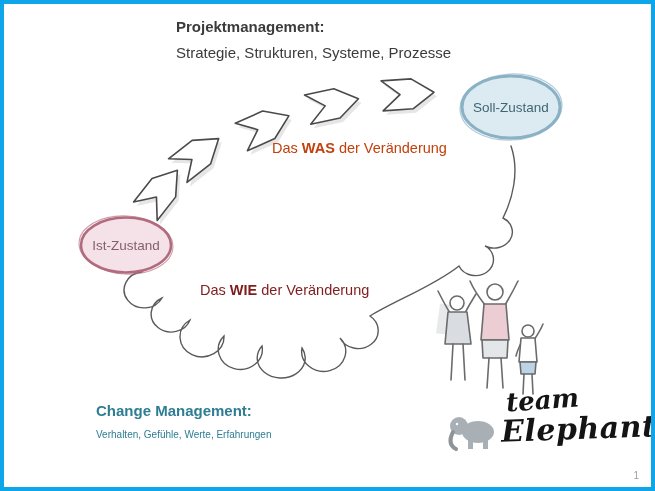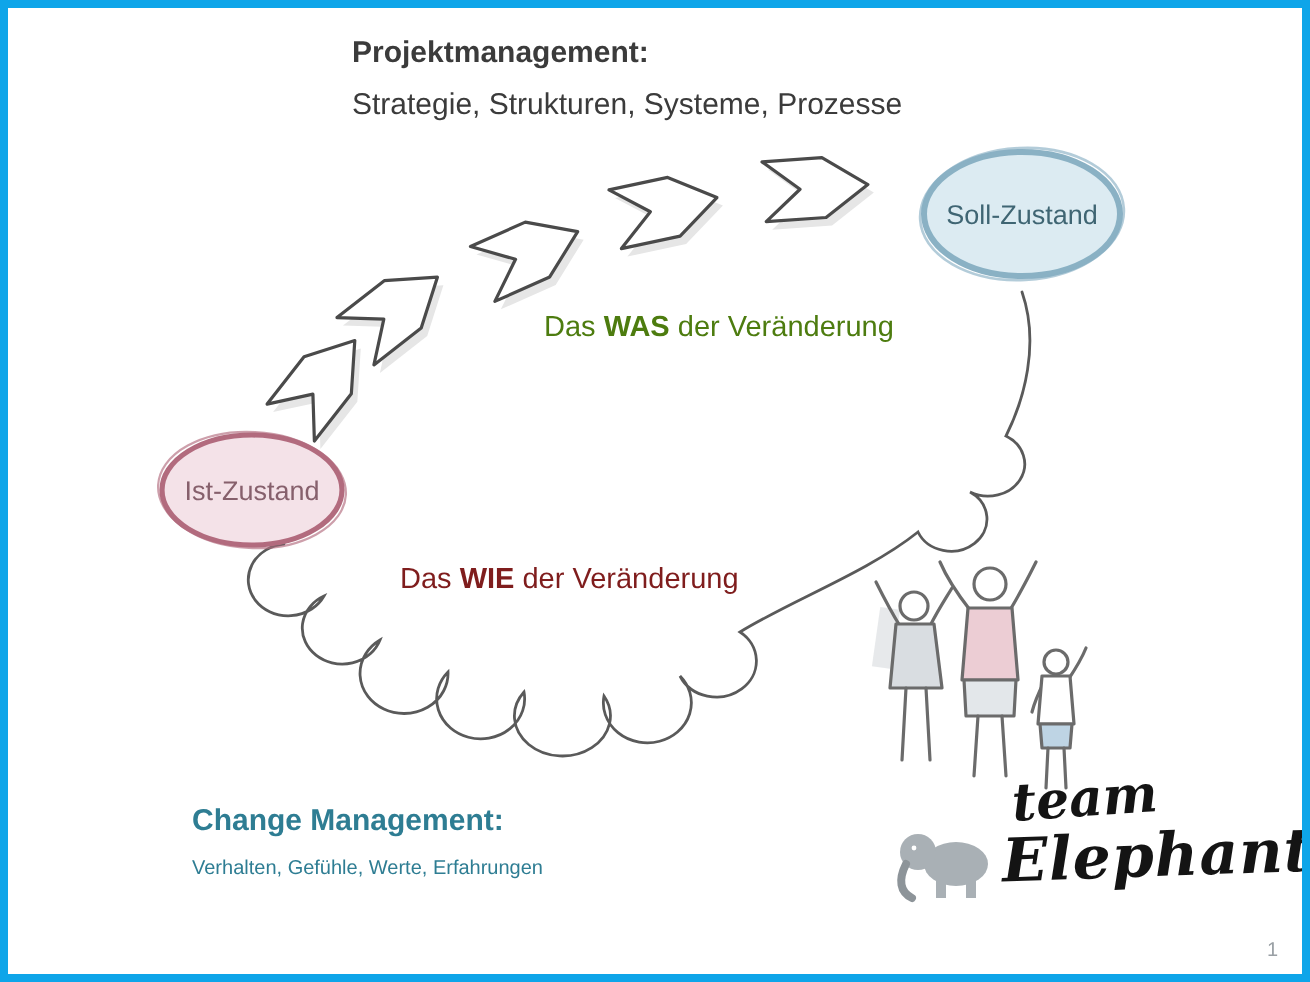--- a/index.html
+++ b/index.html
@@ -8,21 +8,21 @@
     font-family:"Liberation Sans", sans-serif; overflow:hidden;
     border:4px solid #0ea5e9; box-sizing:border-box;
   }
   .abs { position:absolute; }
   svg.scene { position:absolute; left:0; top:0; width:655px; height:491px; }
 
   .header { left:172px; top:14px; color:#3b3b3b; }
   .header-title { font-size:15px; font-weight:bold; margin:0; }
   .header-subtitle { font-size:15px; margin:9px 0 0 0; }
 
-  .was-label { left:268px; top:152px; font-size:14.5px; color:#4d7c0f; }
+  .was-label { left:268px; top:136px; font-size:14.5px; color:#c2410c; }
   .wie-label { left:196px; top:278px; font-size:14.5px; color:#7f1d1d; }
   .was-label b, .wie-label b { font-weight:bold; }
 
   .badge { display:flex; align-items:center; justify-content:center; text-align:center; }
   .ist-badge  { left:77px;  top:214px; width:90px;  height:55px; font-size:13.5px; color:#86606c;text-align:center; }
   .soll-badge { left:457px; top:72px;  width:100px; height:62px; font-size:13.5px; color:#3f6573; }
 
   .footer { left:92px; top:398px; color:#2e7d93; }
   .footer-title { font-size:15px; font-weight:bold; margin:0; }
   .footer-subtitle { font-size:10px; margin:10px 0 5px 0; }

